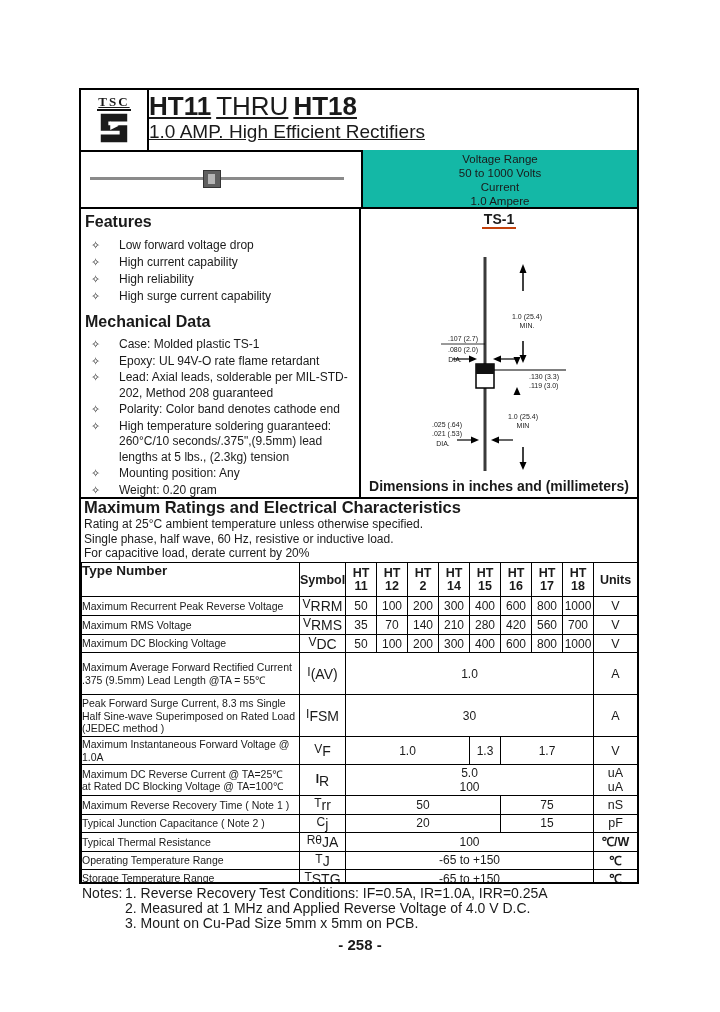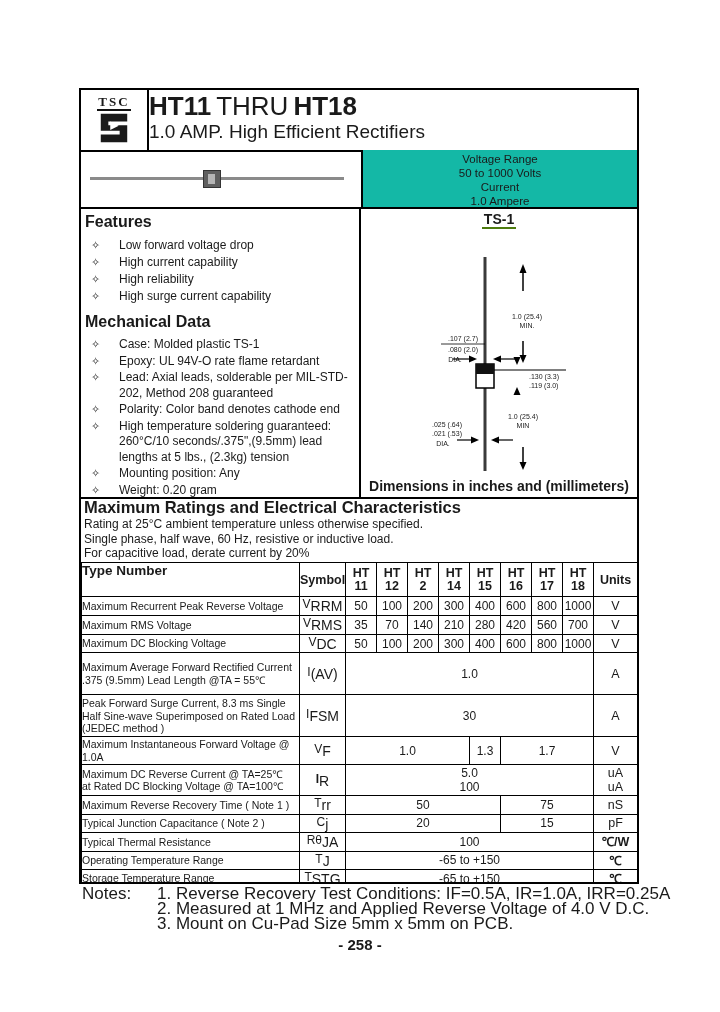--- a/index.html
+++ b/index.html
@@ -1,20 +1,20 @@
 <!DOCTYPE html>
 <html><head>
 <meta charset="utf-8">
 <style>
   html,body{margin:0;padding:0;background:#fff;}
   body{width:720px;height:1012px;position:relative;font-family:"Liberation Sans",sans-serif;color:#1a1a1a;}
   .pagebox{position:absolute;left:79px;top:88px;width:560px;height:796px;border:2px solid #000;box-sizing:border-box;overflow:hidden;}
 
   
-  .hdr{position:absolute;left:0;top:0;width:556px;height:60px;border-bottom:2px solid #000;display:flex;}
+  .hdr{position:absolute;left:0;top:0;width:556px;height:60px;border-bottom:2px solid #000;display:flex;text-decoration:underline;}
   .logocell{width:66px;border-right:2px solid #000;display:flex;flex-direction:column;align-items:center;justify-content:center;}
   .tsc{font-family:"Liberation Serif",serif;font-weight:bold;font-size:13px;letter-spacing:2px;border-bottom:2px solid #111;padding:0 1px 1px 1px;line-height:1;}
   .titlecell{flex:1;text-align:left;padding-top:3px;}
   .title{font-size:26px;line-height:1.05;}
   .title .b{font-weight:bold;}
   .title .thru{font-weight:400;margin:0 5px;}
   .subtitle{font-size:19px;margin-top:1px;}
 
   
   .prodrow{position:absolute;left:0;top:60px;width:556px;height:57px;border-bottom:2px solid #000;display:flex;}
@@ -27,21 +27,21 @@
   
   .mainrow{position:absolute;left:0;top:117px;width:556px;height:290px;border-bottom:2px solid #000;display:flex;}
   .featcell{width:280px;border-right:2px solid #000;box-sizing:border-box;padding:4px 4px 0 4px;}
   .h2{font-weight:bold;font-size:16px;margin:2px 0 6px 0;}
   .li{display:flex;font-size:12px;line-height:15.5px;margin:0 0 1px 0;}
   .li .bullet{width:14px;padding-left:6px;flex:none;font-size:11px;}
   .li .txt{flex:1;padding-left:14px;}
   .feat .li{line-height:16px;}
   .pkgcell{flex:1;position:relative;}
   .pkgtitle{position:absolute;top:3px;left:0;width:100%;text-align:center;}
-  .pkgtitle span{display:inline-block;font-weight:bold;font-size:14px;border-bottom:2px solid #4d7c0f;padding:0 2px;}
+  .pkgtitle span{display:inline-block;font-weight:bold;font-size:14px;border-bottom:2px solid #c2410c;padding:0 2px;}
   .pkgsvg{position:absolute;left:0;top:22px;}
   .pkgcaption{position:absolute;bottom:3px;left:0;width:100%;text-align:center;font-weight:bold;font-size:14px;}
   .dimtext{font-size:7px;fill:#222;font-family:"Liberation Sans",sans-serif;}
 
   
   .ratings{position:absolute;left:0;top:407px;width:556px;height:65px;padding:1px 0 0 3px;box-sizing:border-box;}
   .ratings .h1{font-weight:bold;font-size:16.5px;line-height:19px;}
   .ratings .ln{font-size:12px;line-height:14.5px;}
 
   
@@ -52,21 +52,21 @@
   th.model{font-size:12.5px;line-height:13px;font-weight:bold;}
   th.units{font-size:12.5px;}
   td.lab{font-size:10.5px;line-height:12.6px;text-align:left;padding:1px 2px;vertical-align:middle;}
   td.sy{font-size:12px;text-align:center;}
   td.sy sub{font-size:14px;}
   td.val{font-size:12px;text-align:center;}
   td.un{font-size:12.5px;text-align:center;}
   .stack span{display:block;line-height:14px;}
 
   
-  .notes{position:absolute;left:82px;top:886px;font-size:17px;line-height:15px;display:flex;gap:32px;}
+  .notes{position:absolute;left:82px;top:886px;font-size:14px;line-height:15px;display:flex;}
   .notes .nlab{width:43px;flex:none;}
   .pageno{position:absolute;left:80px;top:936px;width:560px;text-align:center;font-weight:bold;font-size:15px;}
 </style>
 </head>
 <body>
 
 <div class="pagebox">
 
   <div class="hdr">
     <div class="logocell">

